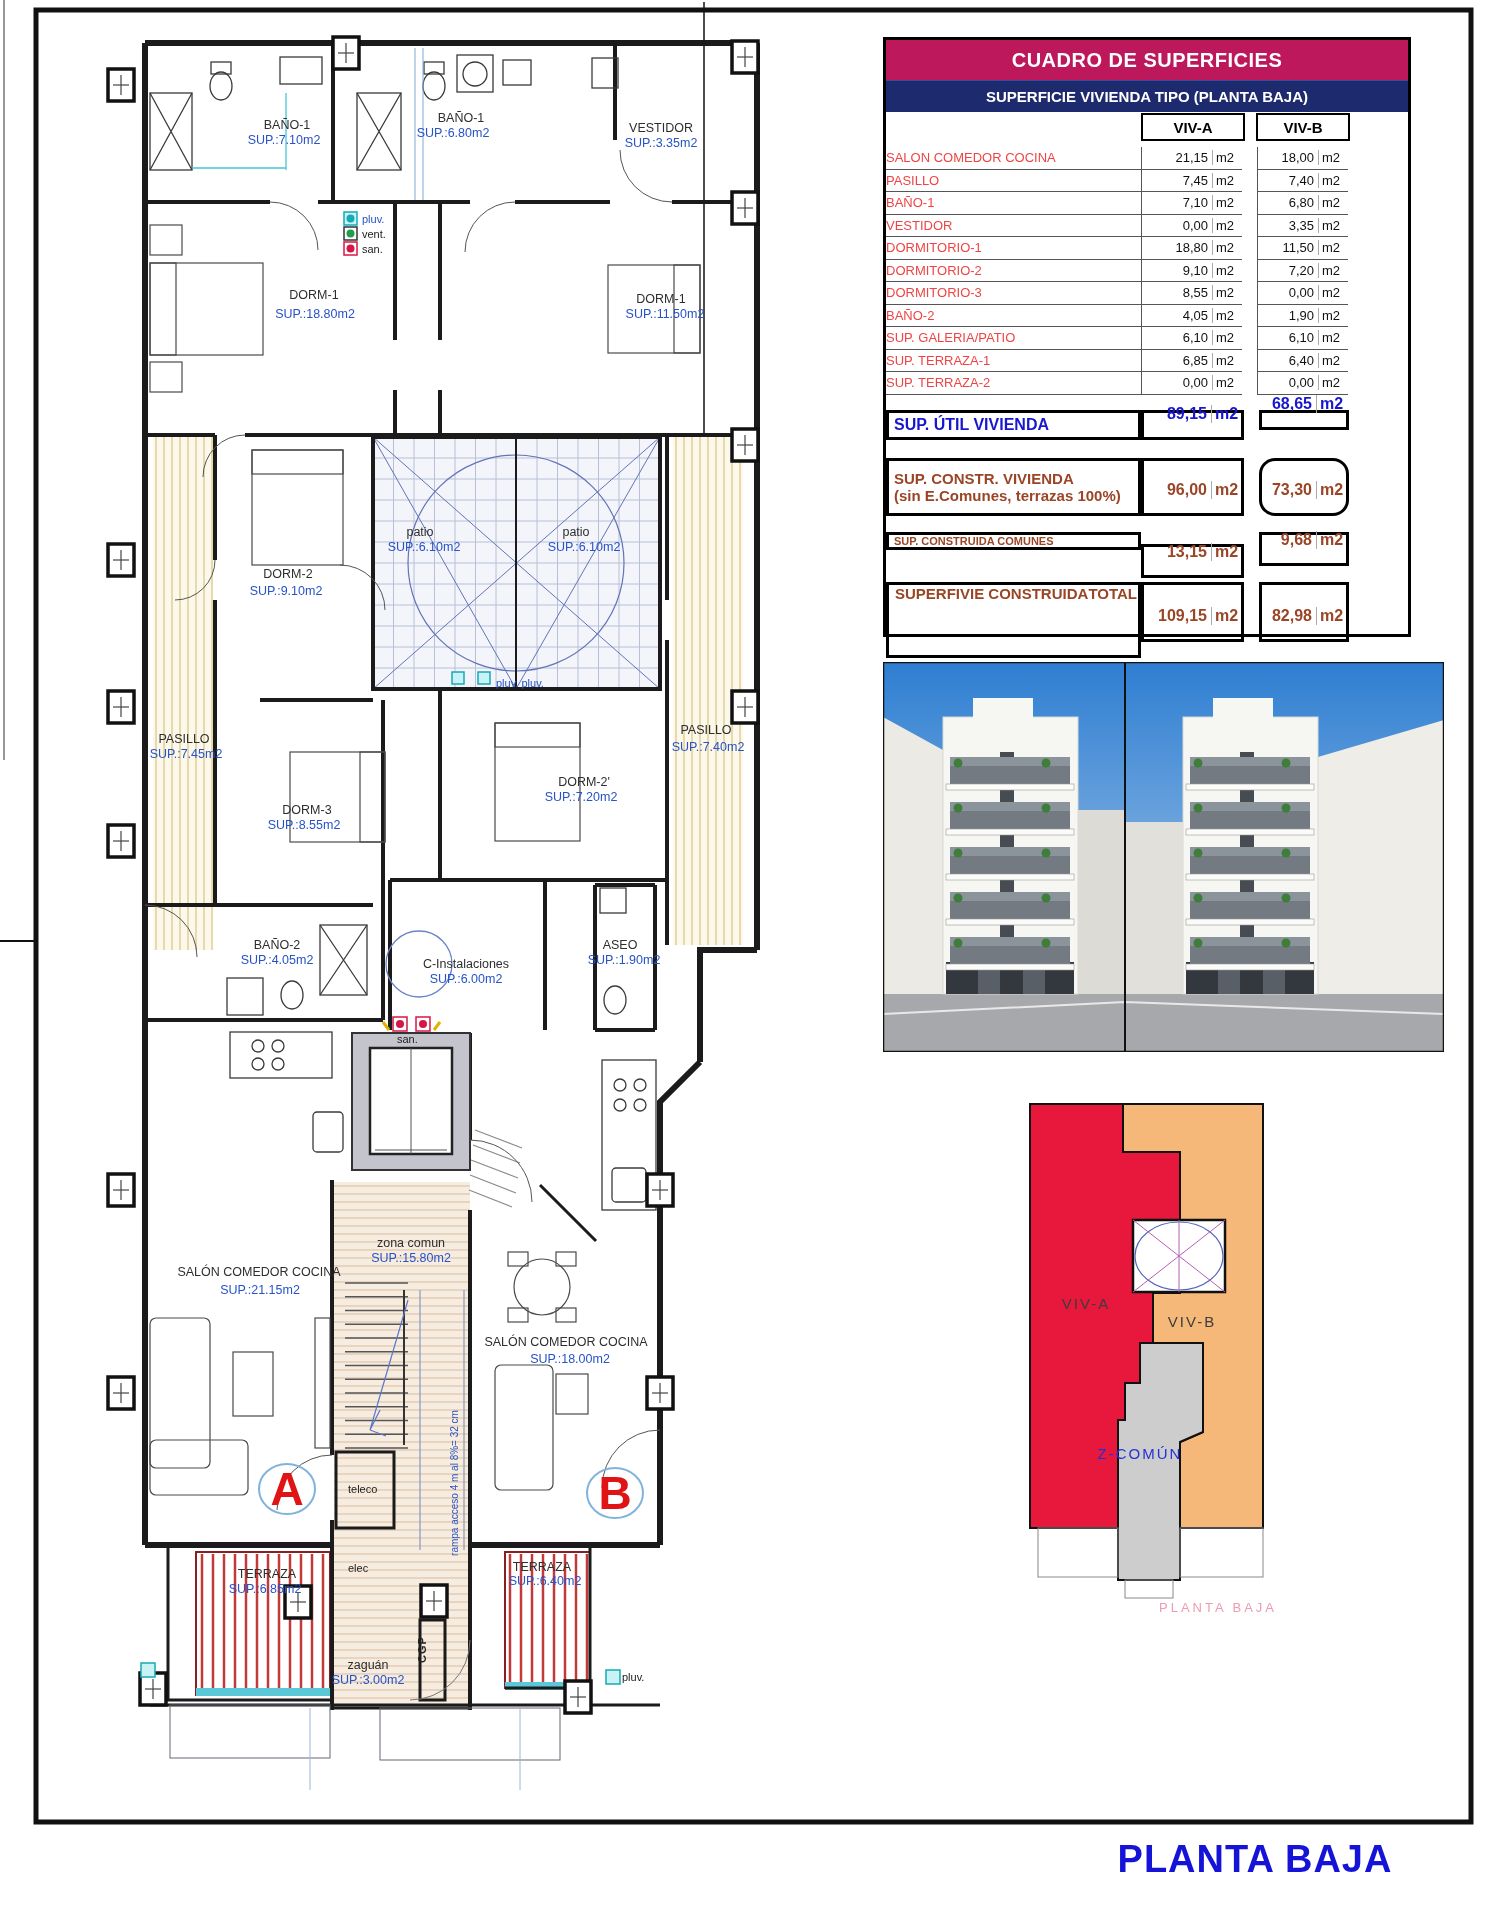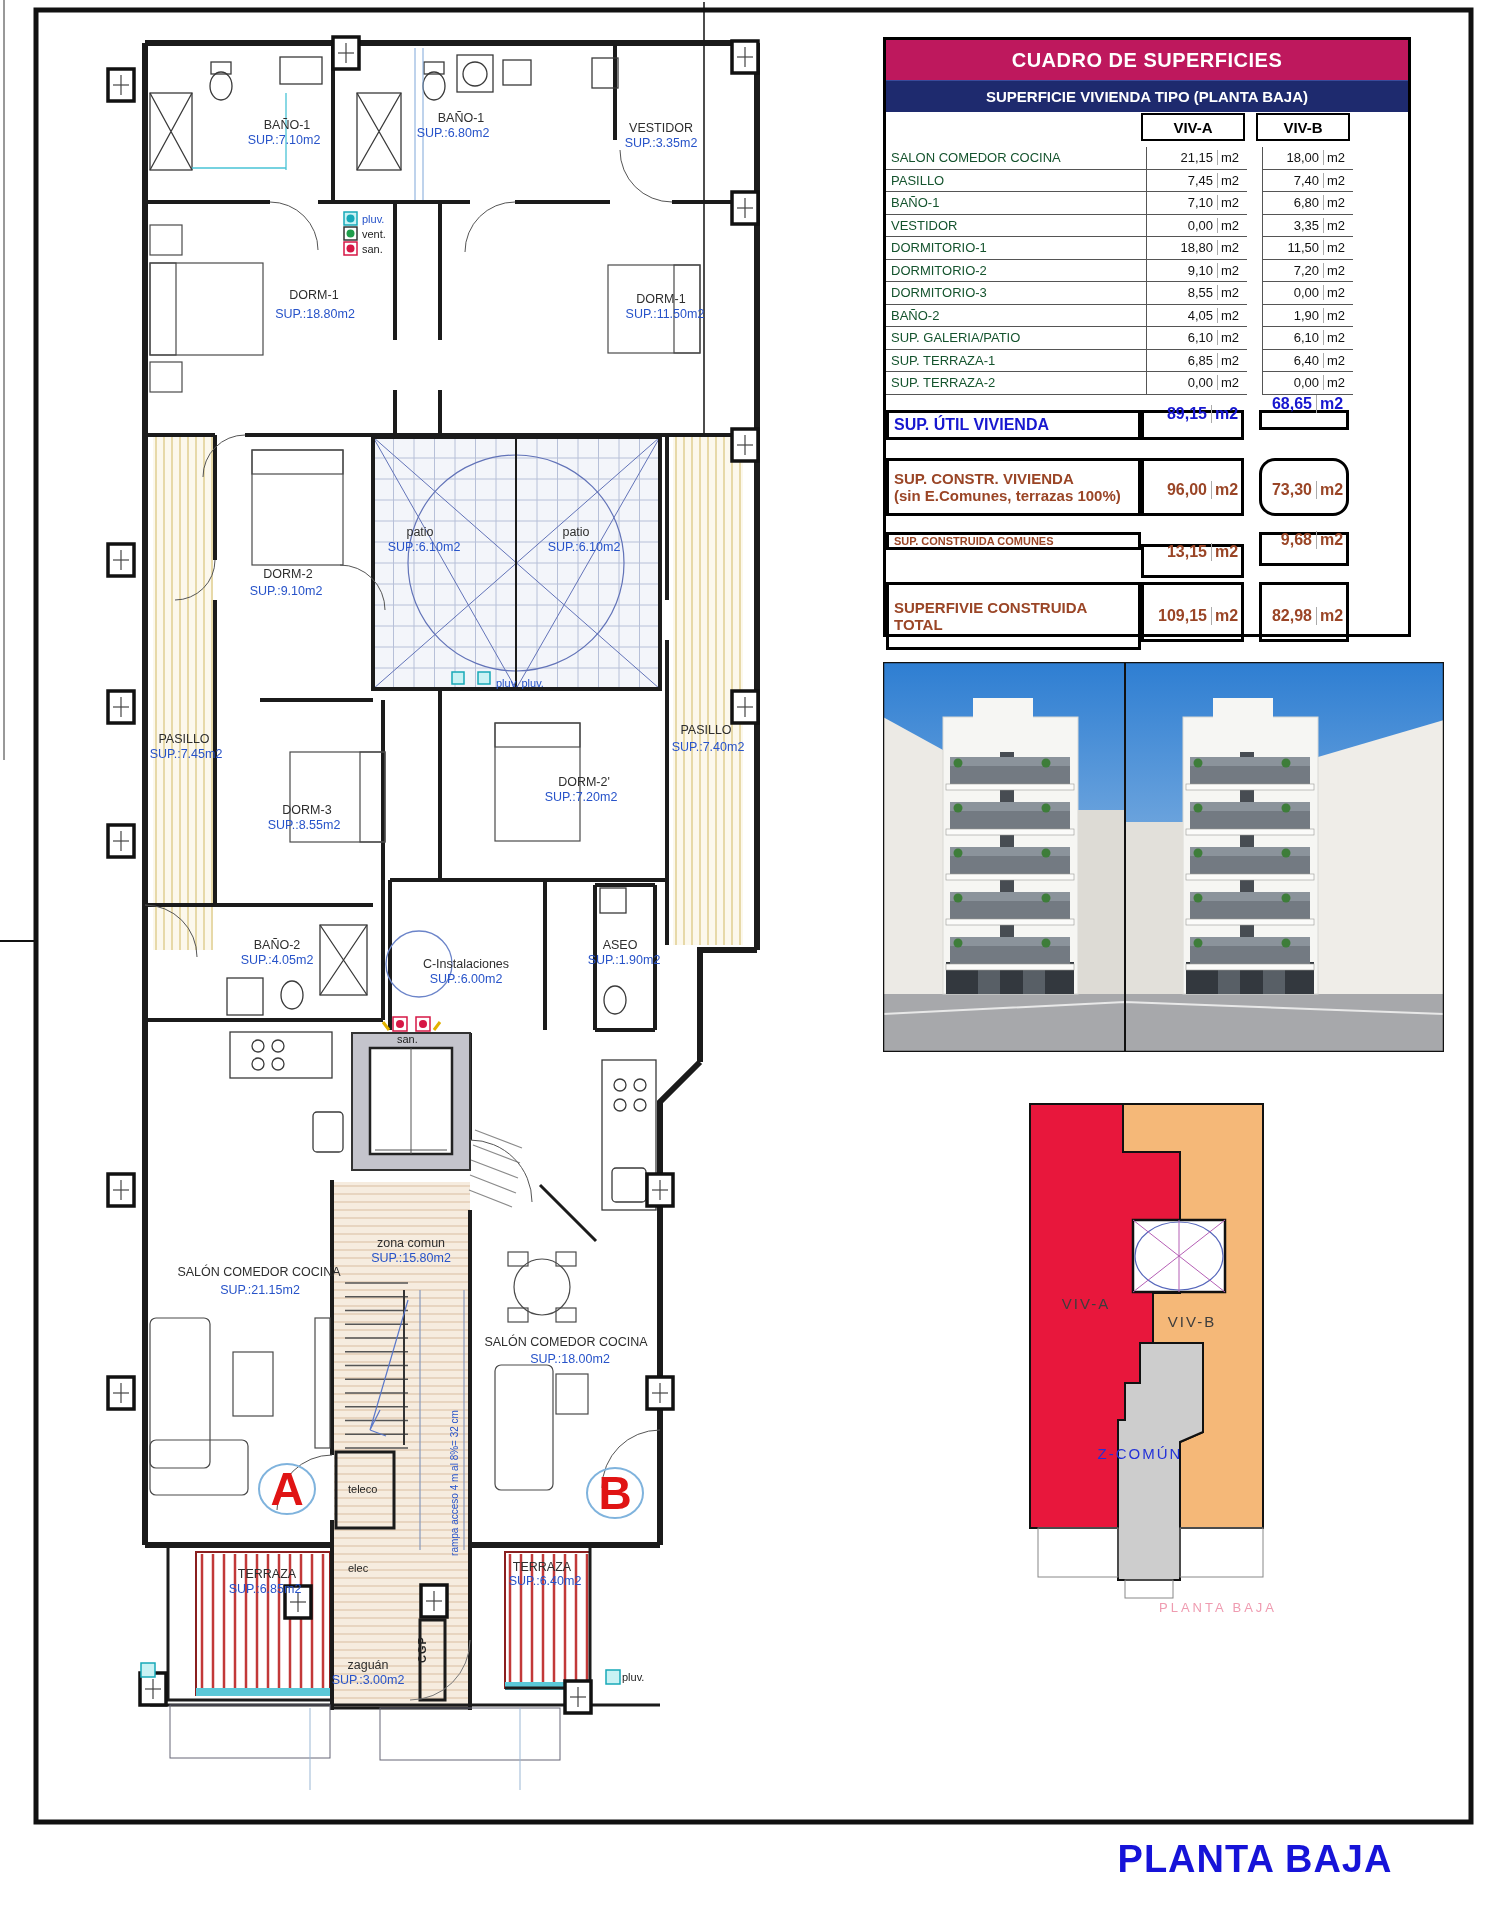--- a/index.html
+++ b/index.html
@@ -16,21 +16,21 @@
   #table{position:absolute;left:883px;top:37px;width:528px;height:600px;border:3px solid #000;
          box-sizing:border-box;background:#fff;}
   .t-title{height:40px;background:#be185d;color:#fff;font-weight:bold;font-size:20px;
            display:flex;align-items:center;justify-content:center;letter-spacing:.5px;}
   .t-sub{height:31px;background:#1e2a6e;color:#fff;font-weight:bold;font-size:15px;
          display:flex;align-items:center;justify-content:center;border-top:1px solid #3a4a9a;}
   .t-headrow{position:relative;height:27px;}
   .t-hbox{position:absolute;top:1px;height:24px;border:2px solid #000;font-weight:bold;font-size:15px;
           display:flex;align-items:center;justify-content:center;}
   .trow{display:flex;height:22.5px;font-size:13px;align-items:stretch;}
-  .tlabel{width:255px;border-bottom:1px solid #555;display:flex;align-items:center;padding-left:5px;color:#14532d;}
+  .tlabel{width:255px;border-bottom:1px solid #555;display:flex;align-items:center;color:#ef4444;}
   .tval{width:100px;border-left:1px solid #555;border-bottom:1px solid #555;display:flex;align-items:center;}
   .tval.b{width:90px;margin-left:15px;}
   .num{flex:1;text-align:right;padding-right:4px;color:#111;}
   .unit{width:26px;border-left:1px solid #aaa;padding-left:3px;color:#111;}
   .sumrow{position:relative;}
   .sumbox{position:absolute;border:3px solid #000;box-sizing:border-box;display:flex;align-items:center;}
   .blue{color:#1717cf;font-weight:bold;}
   .brown{color:#9a4526;font-weight:bold;}
   .sumval{display:flex;align-items:flex-end;padding-bottom:14px;}
   .sumval .num,.sumval .unit{font-size:16px;}
@@ -703,21 +703,21 @@
           <span class="num brown">13,15</span>
           <span class="unit brown">m2</span>
         </div>
       <div class="sumbox sumval brown" style="left:373px;top:0;width:90px;height:34px;">
           <span class="num brown">9,68</span>
           <span class="unit brown">m2</span>
         </div>
     </div>
     <div style="height:16px"></div>
     <div class="sumrow" style="height:60px;">
-      <div class="sumbox brown" style="left:0;top:0;width:255px;height:68px;font-size:15px;padding-left:5px;flex-direction:column;align-items:flex-start;justify-content:center;">
+      <div class="sumbox brown" style="left:0;top:0;width:255px;height:76px;font-size:15px;padding-left:5px;flex-direction:row;align-items:flex-start;justify-content:center;">
         <div>SUPERFIVIE CONSTRUIDA</div>
         <div>TOTAL</div>
       </div>
       <div class="sumbox sumval brown" style="left:255px;top:0;width:103px;height:60px;">
           <span class="num brown">109,15</span>
           <span class="unit brown">m2</span>
         </div>
       <div class="sumbox sumval brown" style="left:373px;top:0;width:90px;height:60px;">
           <span class="num brown">82,98</span>
           <span class="unit brown">m2</span>

